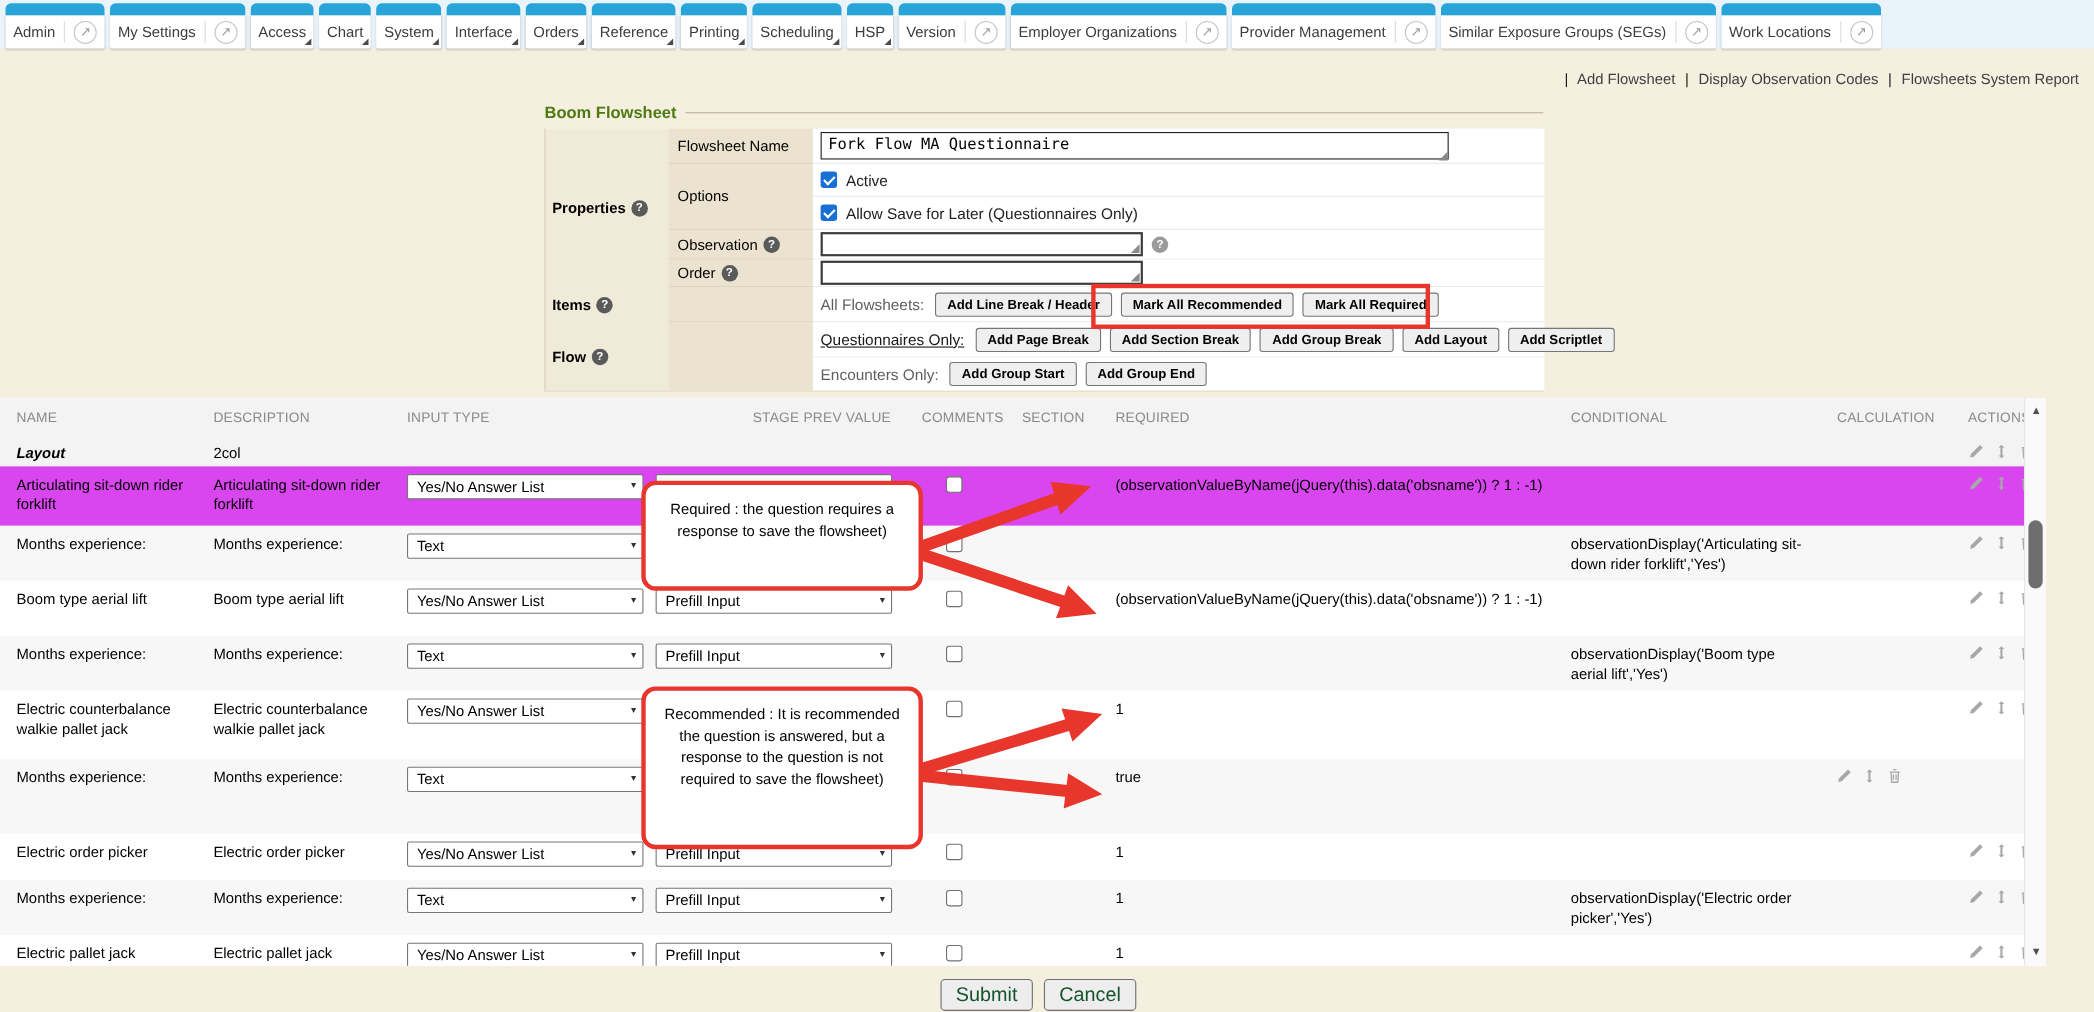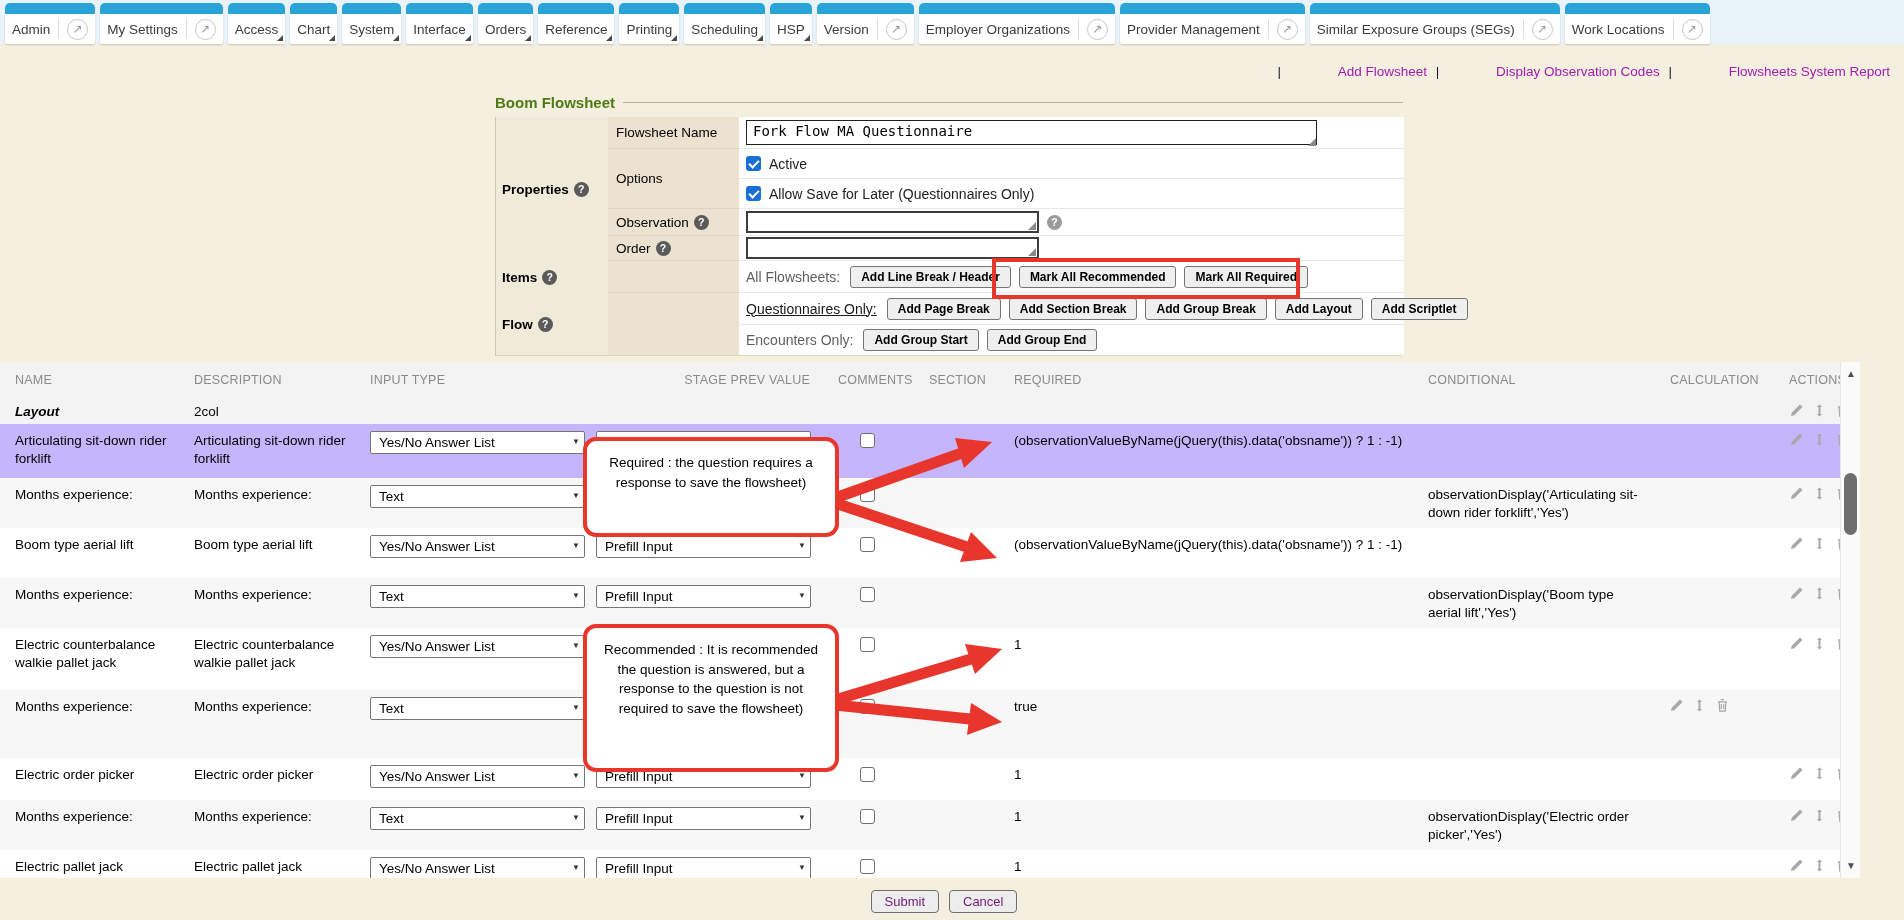--- a/index.html
+++ b/index.html
@@ -13,21 +13,21 @@
   .tab-body { position:relative; background:#fff; height:30px; display:flex; align-items:center; padding:0 7px; box-shadow:0 1px 2px rgba(0,0,0,.18); border-radius:0 0 2px 2px; }
   .tab-label { font-size:13.5px; color:#3c3c3c; white-space:nowrap; }
   .ext-circle { width:21px; height:21px; border:1px solid #c6c6c6; border-radius:50%; margin-left:8px; padding-left:0; display:flex; align-items:center; justify-content:center; color:#9a9a9a; font-size:12px; border-left-width:1px; position:relative; }
   .ext-sep { width:1px; height:20px; background:#dcdcdc; margin-left:8px; }
   .ext-circle::after { content:"\2197"; }
   .dd-corner { position:absolute; right:2px; bottom:3px; width:0; height:0; border-style:solid; border-width:0 0 6px 6px; border-color:transparent transparent #4a4a4a transparent; }
 
   
   .header-links { position:absolute; top:64px; right:14px; font-size:13.5px; color:#1a1a1a; }
   .header-links .sep { margin:0 5px; }
-  .hl { cursor:pointer; color:#a21caf; text-decoration:none;margin-left:48px; }
+  .hl { cursor:pointer; color:#404040; text-decoration:none; }
 
   
   .form-box { position:absolute; left:495px; top:92px; width:908px; }
   .legend-row { display:flex; align-items:center; height:21px; }
   .legend { color:#4d7a12; font-weight:bold; font-size:15px; white-space:nowrap; }
   .legend-line { flex:1; height:1px; background:#b9b19a; margin-left:8px; }
   .form-grid { display:grid; grid-template-columns:112px 131px 665px; border-left:1px solid #cdc5ad; border-right:1px solid #ddd6c2; border-bottom:1px solid #ddd6c2; margin-top:4px; }
   .c-outer { background:#f0ead9; display:flex; align-items:center; padding-left:6px; font-weight:bold; font-size:13.5px; gap:5px; }
   .c-label { background:#ebe3cf; display:flex; align-items:center; padding-left:8px; font-size:13.5px; gap:5px; border-bottom:1px solid #dcd5c0; }
   .c-content { background:#fff; display:flex; align-items:center; padding-left:7px; border-bottom:1px solid #e9e9e9; }
@@ -56,21 +56,21 @@
   .thead { height:36px; background:#f3f3f3; align-items:center; }
   .th { color:#8a8a8a; font-size:12.5px; letter-spacing:.2px; white-space:nowrap; }
   .th.name { padding-left:15px; } .th.stage { text-align:right; padding-right:26px; } .th.comments { padding-left:2px; } .th.section { padding-left:21px; } .th.required { padding-left:10px; } .th.conditional { padding-left:12px; } .th.calc { padding-left:12px; } .th.actions { padding-left:11px; }
   .td { padding-top:8px; font-size:13.5px; line-height:1.32; }
   .td.name { padding-left:15px; padding-right:10px; }
   .td.desc { padding-right:14px; }
   .td.required { padding-left:10px; padding-right:12px; }
   .td.conditional { padding-left:12px; padding-right:8px; }
   .layout-name { font-weight:bold; font-style:italic; }
   .r1 { height:26px; background:#f3f3f3; } .r1 .td { padding-top:5px; }
-  .r2 { height:54px; background:#c4b5fd; }
+  .r2 { height:54px; background:#d946ef; }
   .r3 { height:50px; background:#f7f7f7; }
   .r4 { height:50px; background:#fff; }
   .r5 { height:50px; background:#f7f7f7; }
   .r6 { height:62px; background:#fff; }
   .r7 { height:68px; background:#f7f7f7; }
   .r8 { height:42px; background:#fff; }
   .r9 { height:50px; background:#f7f7f7; }
   .r10 { height:45px; background:#fff; }
   .sel { width:215px; height:23px; border:1px solid #767676; border-radius:2px; background:#fff; display:flex; align-items:center; justify-content:space-between; padding:0 4px 0 8px; margin-top:-1px; cursor:pointer; }
   .sel span.v { font-size:13.5px; white-space:nowrap; overflow:hidden; }
@@ -87,21 +87,21 @@
   .sb-thumb { position:absolute; left:3px; top:111px; width:13px; height:62px; background:#6e6e6e; border-radius:7px; cursor:pointer; }
 
   
   .callout { position:absolute; left:583px; width:256px; background:#fff; border:4px solid #e8362d; border-radius:13px; padding:12px 8px; text-align:center; font-size:13.5px; line-height:1.45; color:#000; z-index:60; }
   .co1 { top:437px; min-height:100px; }
   .co2 { top:624px; min-height:148px; }
   .arrows { position:absolute; left:0; top:0; width:1904px; height:920px; z-index:55; pointer-events:none; }
 
   
   .footer-buttons { position:absolute; top:890px; left:0; width:1888px; display:flex; justify-content:center; gap:10px; }
-  .btn-footer { font-family:inherit; font-size:13px; color:#701a75; background:#ededed; border:1px solid #6f6f6f; border-radius:4px; padding:3px 13px; cursor:pointer; }
+  .btn-footer { font-family:inherit; font-size:18px; color:#14532d; background:#ededed; border:1px solid #6f6f6f; border-radius:4px; padding:3px 13px; cursor:pointer; }
 </style>
 </head>
 <body>
 
 <div class="nav">
   <div class="tab">
       <div class="tab-top"></div>
       <div class="tab-body">
         <span class="tab-label">Admin</span>
         <span class="ext-sep"></span>

